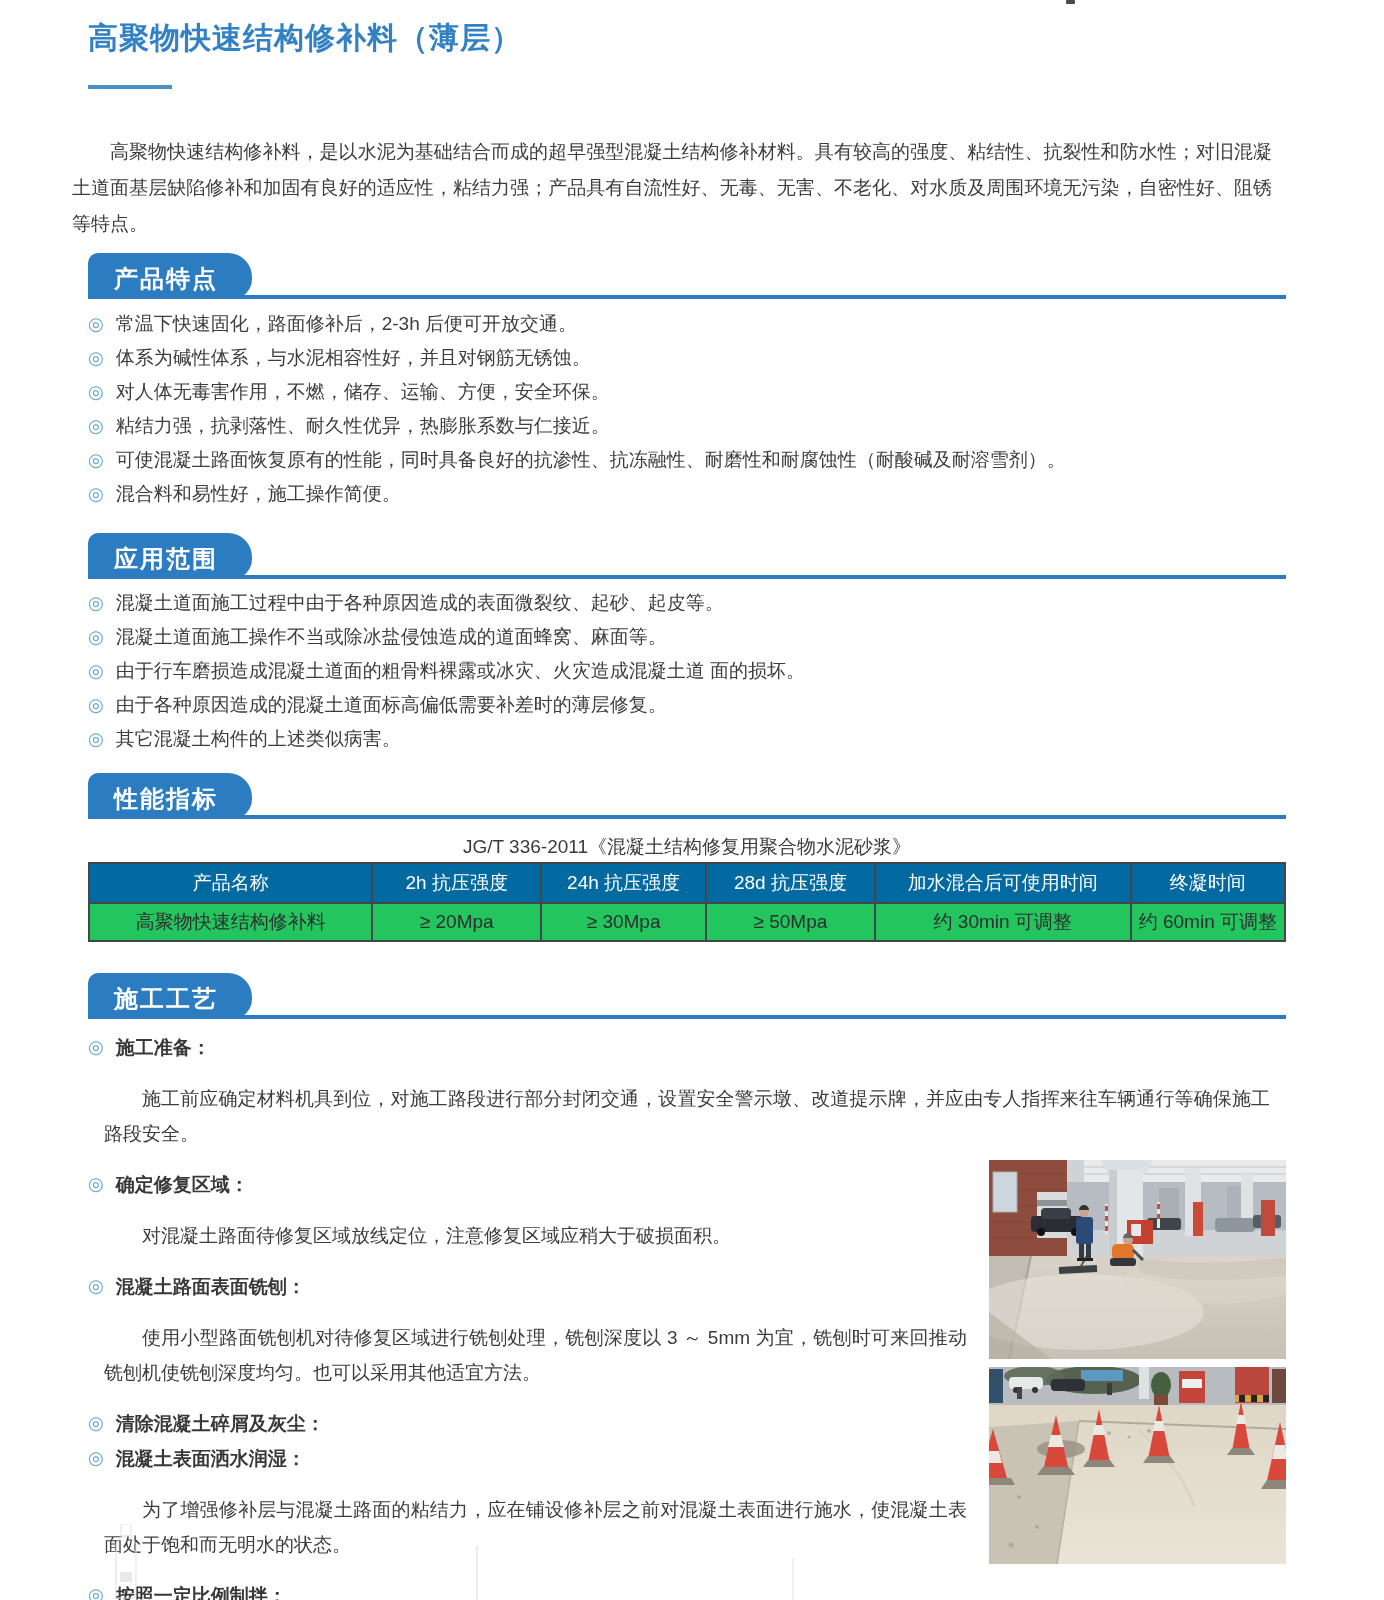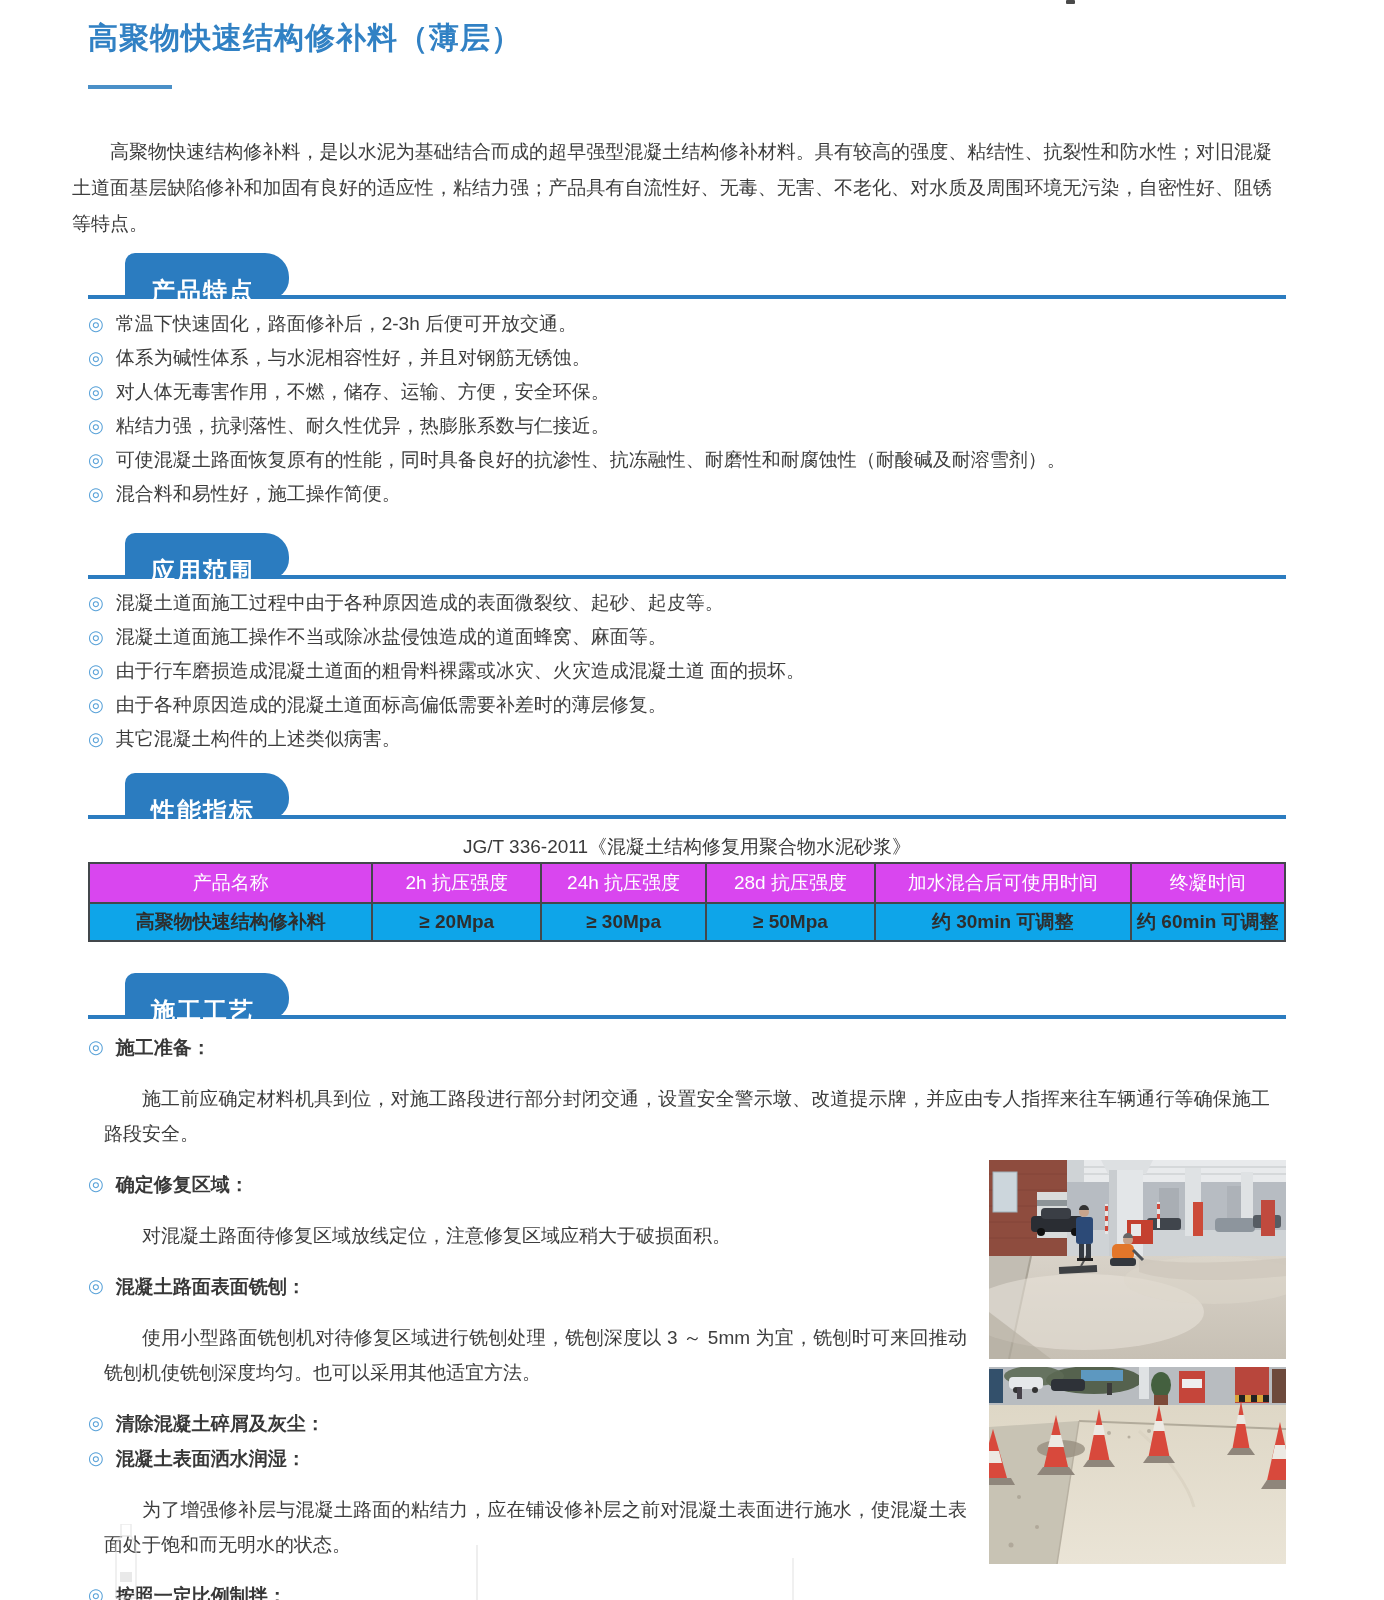--- a/index.html
+++ b/index.html
@@ -21,21 +21,21 @@
     font-size:19px;line-height:36px;color:#3d3d3d;text-indent:2em;text-align:justify;
   }
 
   
   .sec{position:absolute;left:88px;width:1198px;height:46px;}
   .sec .rule{position:absolute;left:0;right:0;bottom:0;height:4px;background:#2b7cc0;}
   .sec .badge{
     position:absolute;left:0;top:0;height:46px;min-width:150px;box-sizing:border-box;
     background:#2b7cc0;border-radius:10px 24px 20px 0;
     color:#ffffff;font-size:24px;font-weight:bold;line-height:44px;
-    padding:16px 34px 0 26px;letter-spacing:2px;margin-left:37px;
+    padding:4px 34px 0 26px;letter-spacing:2px;
   }
   .sec-features{top:253px;}
   .sec-scope{top:533px;}
   .sec-performance{top:773px;}
   .sec-process{top:973px;}
 
   ul.bullets{position:absolute;left:88px;width:1200px;margin:0;padding:0;list-style:none;}
   .bullets-features{top:307px;}
   .bullets-scope{top:586px;}
   li.bullet{display:flex;align-items:flex-start;line-height:34px;font-size:19px;color:#3d3d3d;}
@@ -46,22 +46,22 @@
     position:absolute;left:88px;top:834px;width:1198px;margin:0;
     text-align:center;font-size:19px;color:#3b3b3b;
   }
   table.perf{
     position:absolute;left:88px;top:862px;width:1198px;
     border-collapse:collapse;table-layout:fixed;font-size:19px;
   }
   table.perf th,table.perf td{
     border:2px solid #43474b;text-align:center;padding:0;height:36px;
   }
-  table.perf th{background:#d946ef;color:#ffffff;font-weight:normal;height:38px;}
-  table.perf td{background:#0ea5e9;color:#2e2e2e;font-weight:bold;}
+  table.perf th{background:#0369a1;color:#ffffff;font-weight:normal;height:38px;}
+  table.perf td{background:#22c55e;color:#2e2e2e;}
   .c1{width:23.7%;}.c2{width:14.1%;}.c3{width:13.8%;}.c4{width:14.1%;}.c5{width:21.4%;}.c6{width:12.9%;}
 
   .process{
     position:absolute;left:88px;top:1026px;width:1198px;padding-top:4px;
     font-size:19px;line-height:35px;color:#3d3d3d;
   }
   .step-title{margin:0;display:flex;align-items:flex-start;font-weight:bold;color:#383838;}
   .step-title .bi{font-weight:normal;}
   .step-body{margin:16px;text-indent:2em;text-align:justify;}
   .photos{float:right;width:297px;margin-left:22px;margin-top:-7px;}

